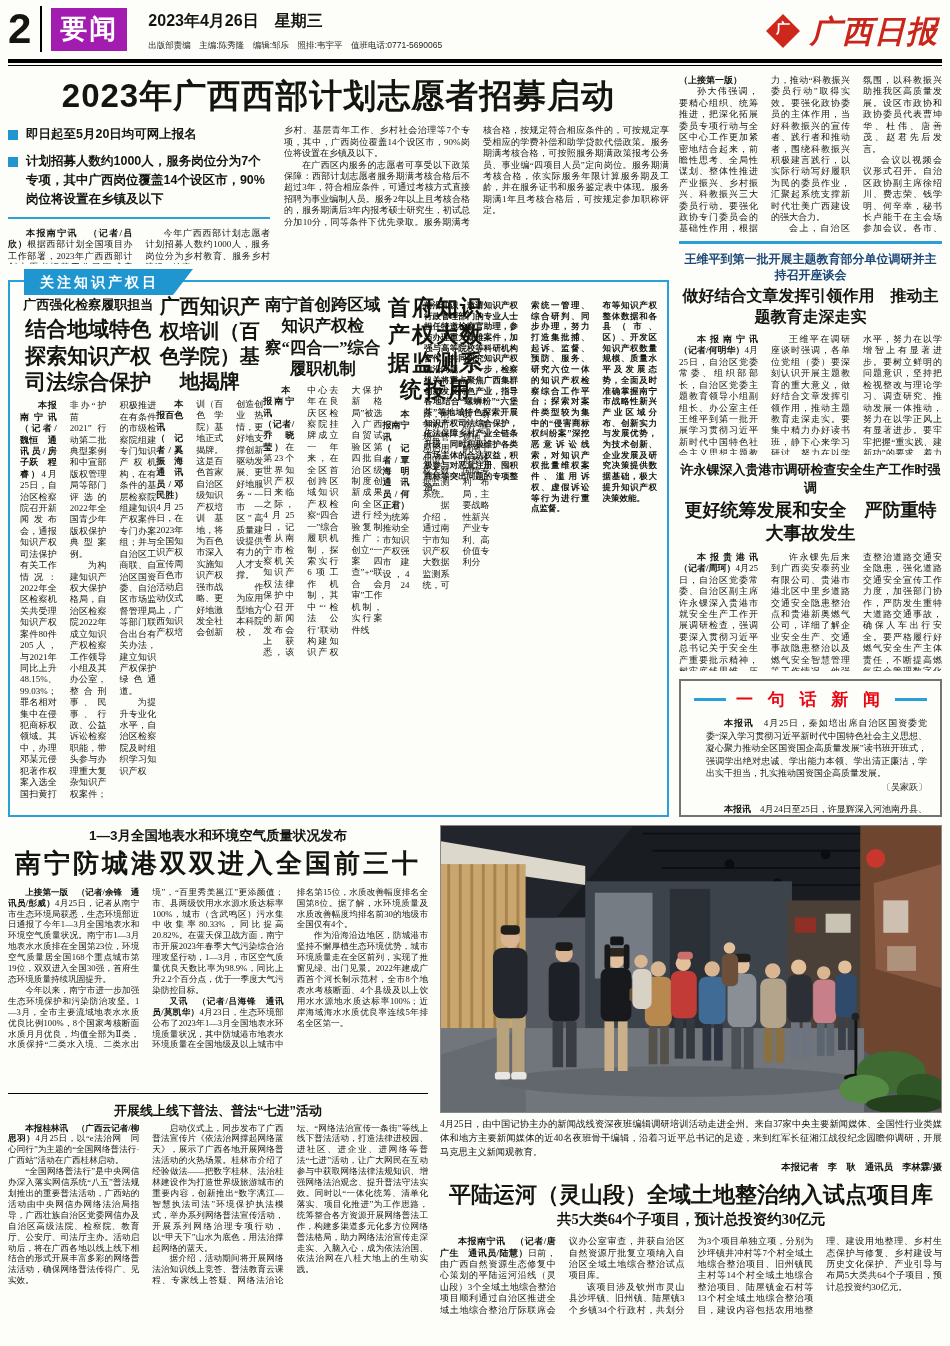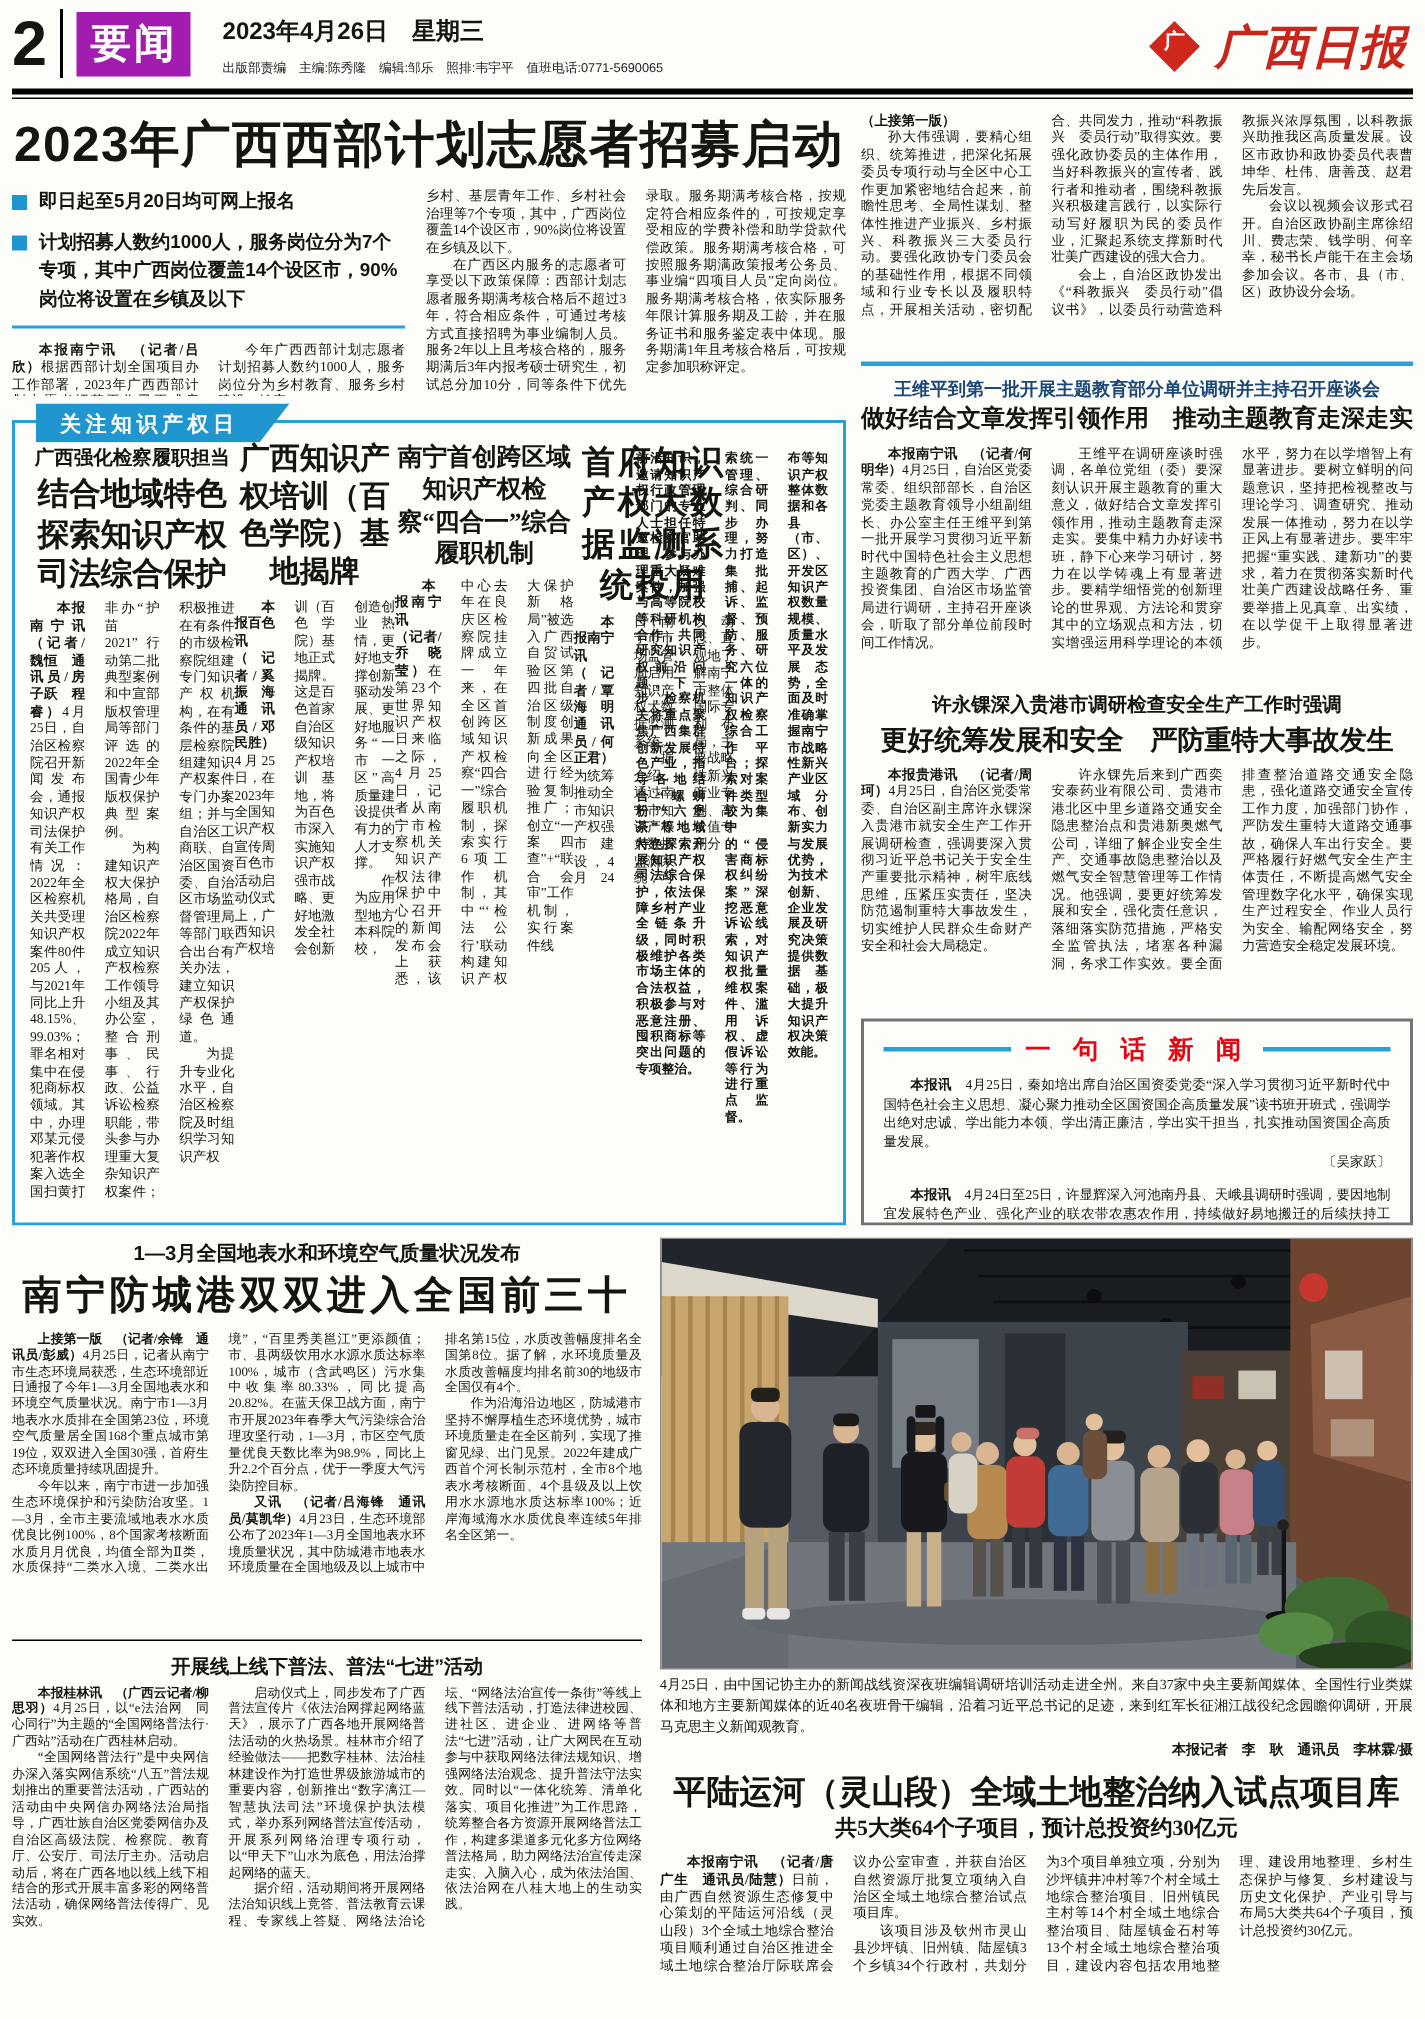--- a/index.html
+++ b/index.html
@@ -28,21 +28,21 @@
   .para{margin:0;text-indent:2em;}
   .para.noind{text-indent:0;}
   .para b{font-weight:700;}
   .cols2{column-count:2;column-gap:13px;}
   .cols3{column-count:3;column-gap:13px;}
   .cols4{column-count:4;column-gap:13px;}
   .kicker{font:700 13px/1.35 "Liberation Sans","DejaVu Sans",sans-serif;text-align:center;margin:2px 0 3px;}
   h1,h2,h3{margin:0;}
   
   .mid{display:flex;gap:10px;margin-top:9px;height:742px;overflow:hidden;}
-  .mid-left{width:556px;display:flex;flex-direction:column;}
+  .mid-left{width:661px;display:flex;flex-direction:column;}
   .mid-right{flex:1;display:flex;flex-direction:column;overflow:hidden;}
   
   .top-story{height:236px;overflow:hidden;}
   .top-story h1{font:900 33px/1.25 "Liberation Sans","DejaVu Sans",sans-serif;text-align:center;letter-spacing:1px;}
   .ts-body{display:flex;gap:14px;margin-top:9px;height:182px;}
   .ts-left{width:262px;}
   .ts-right{flex:1;}
   .bullets{list-style:none;margin:0;padding:0;}
   .bullets li{display:flex;gap:8px;font:700 12.5px/1.55 "Liberation Sans","DejaVu Sans",sans-serif;margin-bottom:7px;}
   .sq{flex:0 0 10px;height:10px;background:#1f96cf;margin-top:5px;}
@@ -66,21 +66,21 @@
   .cont-story{height:160px;overflow:hidden;}
   .wang{border-top:3px solid #29a0d8;margin-top:6px;padding-top:5px;height:206px;overflow:hidden;}
   .wang .kicker{color:#1c4877;font-size:12px;}
   .wang h2{font:900 16px/1.3 "Liberation Serif","DejaVu Serif",serif;text-align:center;margin:1px 0 6px;}
   .xu{margin-top:4px;height:212px;overflow:hidden;}
   .xu h2{font:900 18px/1.3 "Liberation Serif","DejaVu Serif",serif;text-align:center;margin:1px 0 6px;}
   .briefs{border:2px solid #737373;margin-top:8px;flex:1;padding:8px 13px;box-sizing:border-box;overflow:hidden;}
   .briefs-title-row{display:flex;align-items:center;gap:10px;margin:2px 0 9px;}
   .dash{flex:1;height:3px;background:#29a0d8;}
   .briefs h3{color:#e60510;font:700 17px/1 "Liberation Sans","DejaVu Sans",sans-serif;letter-spacing:5px;}
-  .brief-item{font-size:9px;line-height:1.4;text-align:justify;margin-bottom:9px;}
+  .brief-item{font-size:9px;line-height:1.4;text-align:justify;margin-bottom:9px;margin-left:12px;}
   .brief-item .bi-text{text-indent:2em;display:block;}
   .sig{text-align:right;font-size:9px;margin-top:1px;}
   
   .bottom{display:flex;gap:12px;margin-top:8px;height:524px;overflow:hidden;
           border-bottom:2px solid #000;box-sizing:border-box;}
   .bot-left{width:420px;display:flex;flex-direction:column;overflow:hidden;}
   .env{height:264px;overflow:hidden;}
   .env .kicker{font-size:13.5px;}
   .env h2{font:900 26px/1.25 "Liberation Serif","DejaVu Serif",serif;text-align:center;letter-spacing:3px;margin:1px 0 6px;}
   .env .news-body{font-size:8.6px;}

